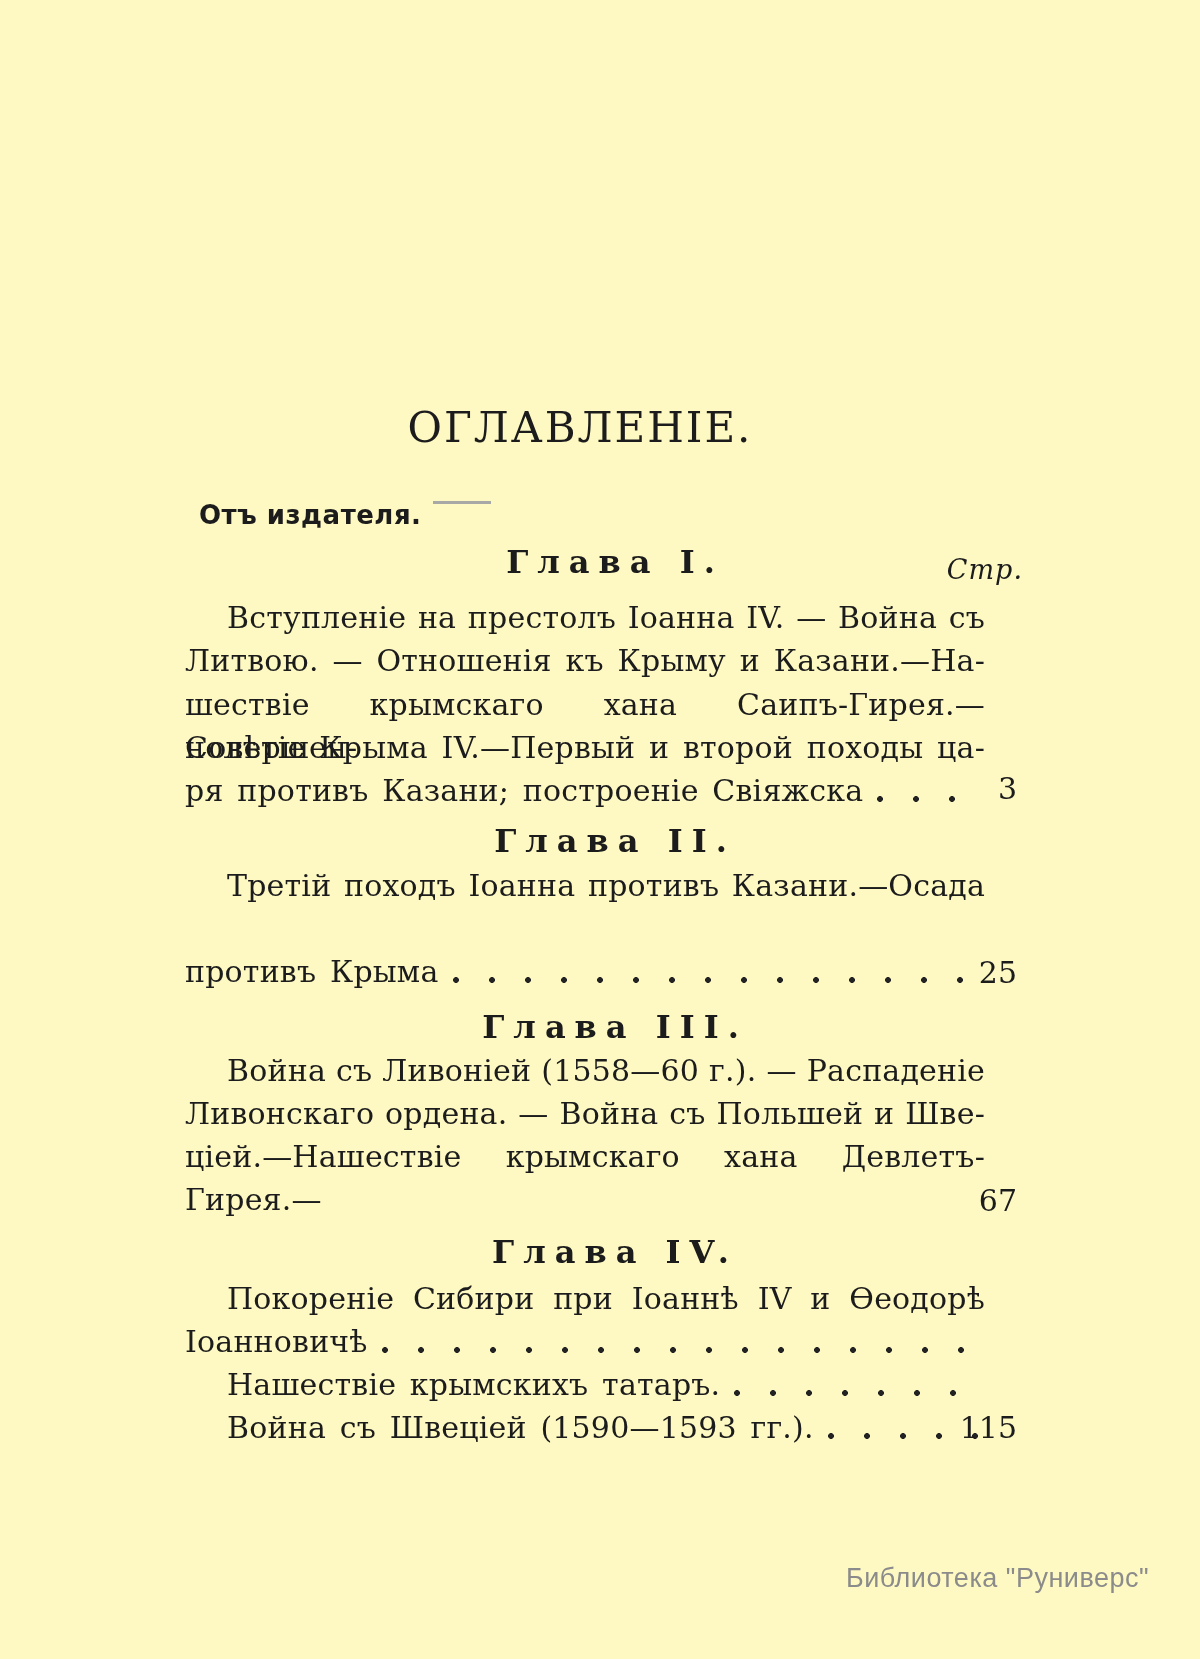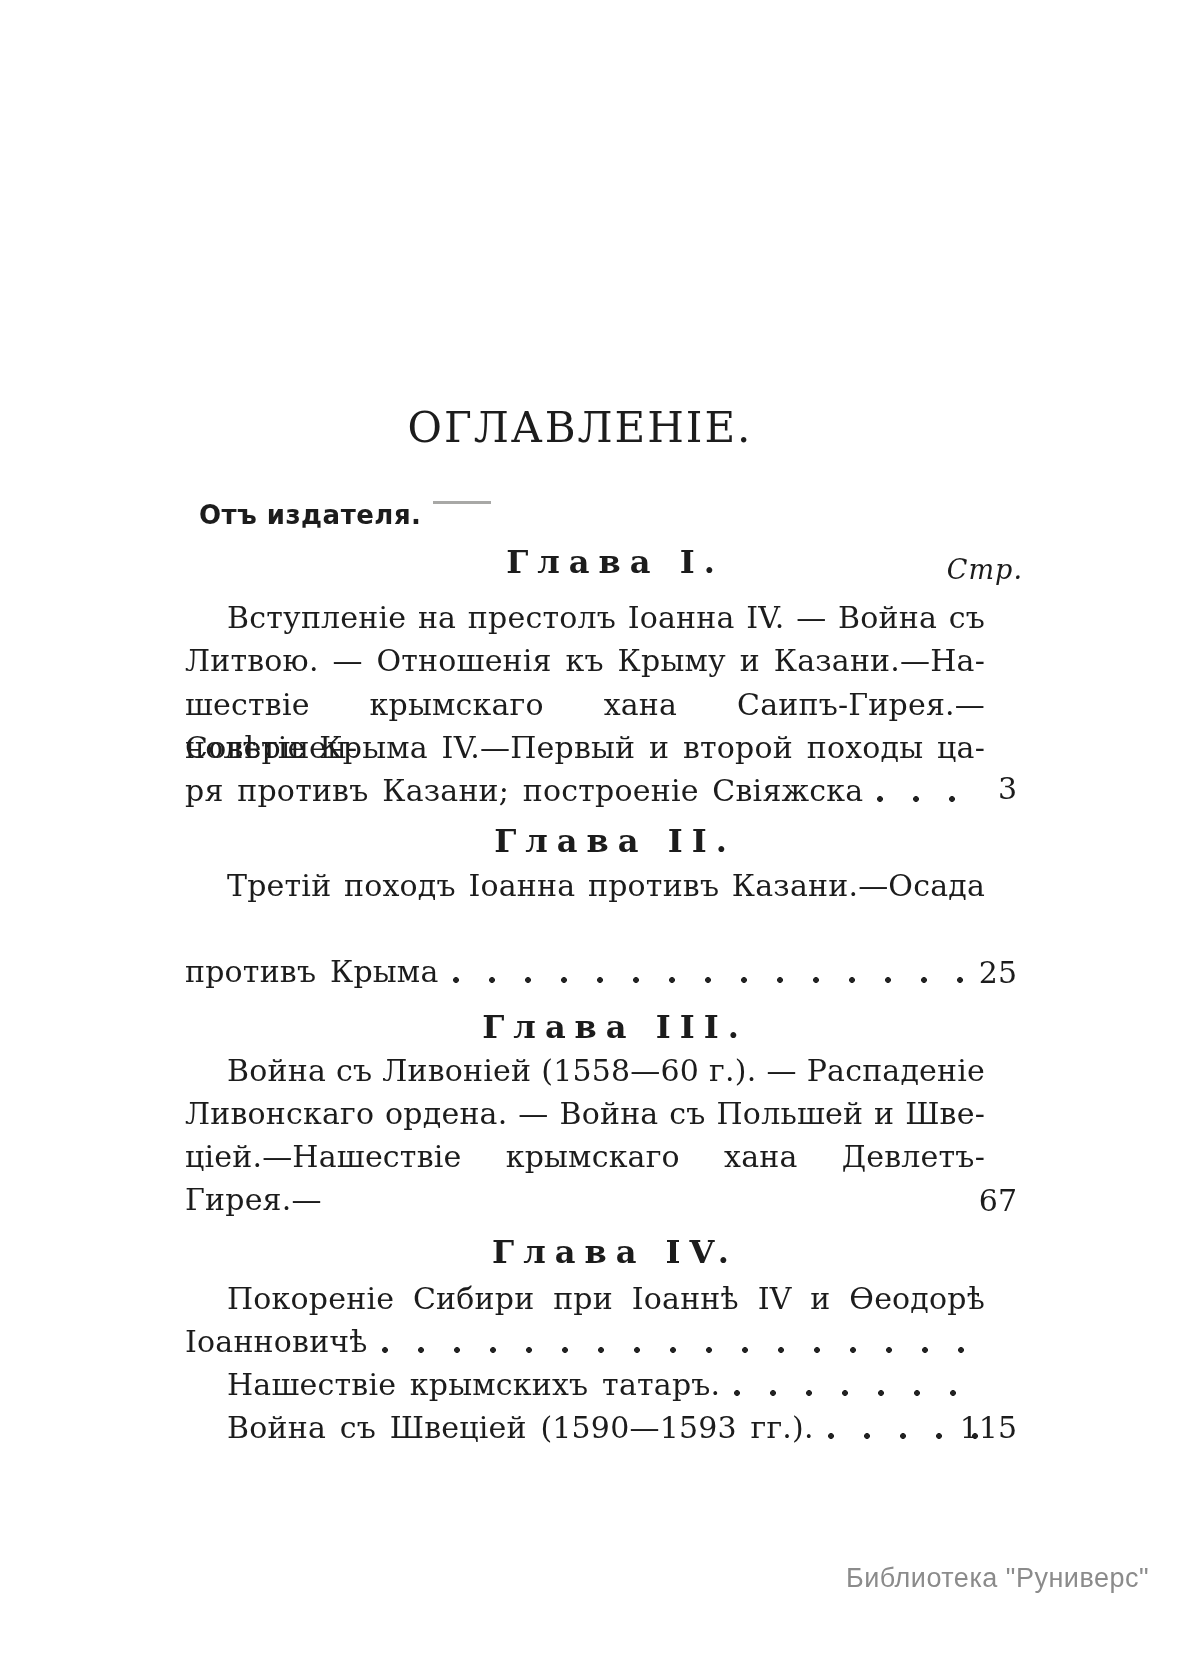--- a/index.html
+++ b/index.html
@@ -1,21 +1,21 @@
 <!DOCTYPE html>
 <html><head>
 <meta charset="utf-8">
 <style>
   html,body{margin:0;padding:0;}
   body{background:#e8e8e8;}
   .page{
     position:relative;
     width:1200px;height:1659px;
     margin:0 auto;
-    background:#ffffff;
+    background:#fef9c3;
     overflow:hidden;
     color:#1c1c1c;
     font-family:"DejaVu Serif", serif;
   }
   .title{
     position:absolute;left:185px;top:403px;width:790px;
     text-align:center;
     font-size:42px;letter-spacing:2px;
     font-family:"DejaVu Serif", serif;
   }

